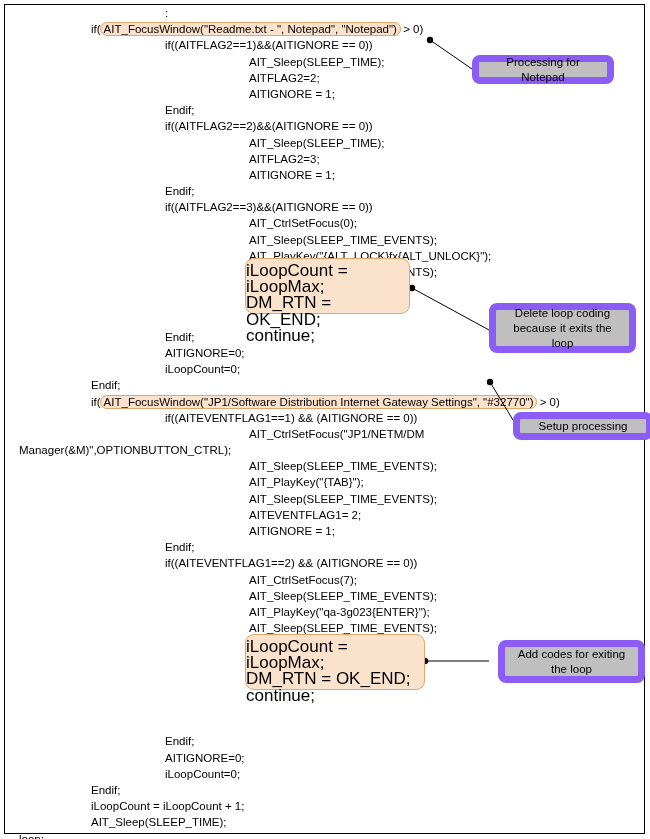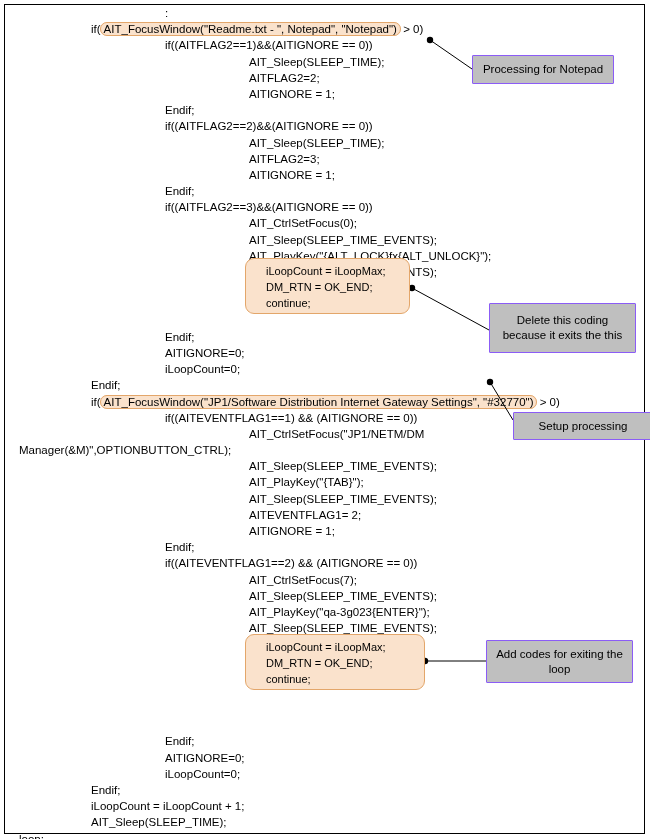--- a/index.html
+++ b/index.html
@@ -55,32 +55,32 @@
     padding: 0px 3px;
     margin: 0 -1px;
   }
   
   .orange-box {
     position: absolute;
     background: #fae2cc;
     border: 1px solid #e3a66a;
     border-radius: 9px;
     box-sizing: border-box;
-    font-size: 11px;
+    font-size: 17px;
     line-height: 16.2px;
     color: #000000;
-    padding: 4px 20px;
+    padding: 4px 0;
     white-space: pre-line;
   }
   
   .gray-box {
     position: absolute;
     background: #bfbfbf;
-    border: 1px solid #8b5cf6;
-    border-radius: 1px;
+    border: 7px solid #8b5cf6;
+    border-radius: 8px;
     box-sizing: border-box;
     font-size: 11.5px;
     line-height: 15px;
     color: #000000;
     display: flex;
     align-items: center;
     justify-content: center;
     text-align: center;
     padding: 4px 9px;
   }
@@ -114,17 +114,17 @@
     </svg>
 
   <div id="overlay-layer">
       <div class="orange-box" style="left: 245px; top: 258px; width: 165px; height: 56px;">iLoopCount = iLoopMax;
 DM_RTN = OK_END;
 continue;</div>
       <div class="orange-box" style="left: 245px; top: 634px; width: 180px; height: 56px;">iLoopCount = iLoopMax;
 DM_RTN = OK_END;
 continue;</div>
       <div class="gray-box" style="left: 472px; top: 55px; width: 142px; height: 29px;">Processing for Notepad</div>
-      <div class="gray-box" style="left: 489px; top: 303px; width: 147px; height: 50px;">Delete this coding because it exits the this</div>
+      <div class="gray-box" style="left: 489px; top: 303px; width: 147px; height: 50px;">Delete loop coding because it exits the loop</div>
       <div class="gray-box" style="left: 513px; top: 412px; width: 140px; height: 28px;">Setup processing</div>
-      <div class="gray-box" style="left: 486px; top: 640px; width: 147px; height: 43px;">Add codes for exiting the loop</div>
+      <div class="gray-box" style="left: 498px; top: 640px; width: 147px; height: 43px;">Add codes for exiting the loop</div>
     </div>
 </div>
 
 </body></html>

